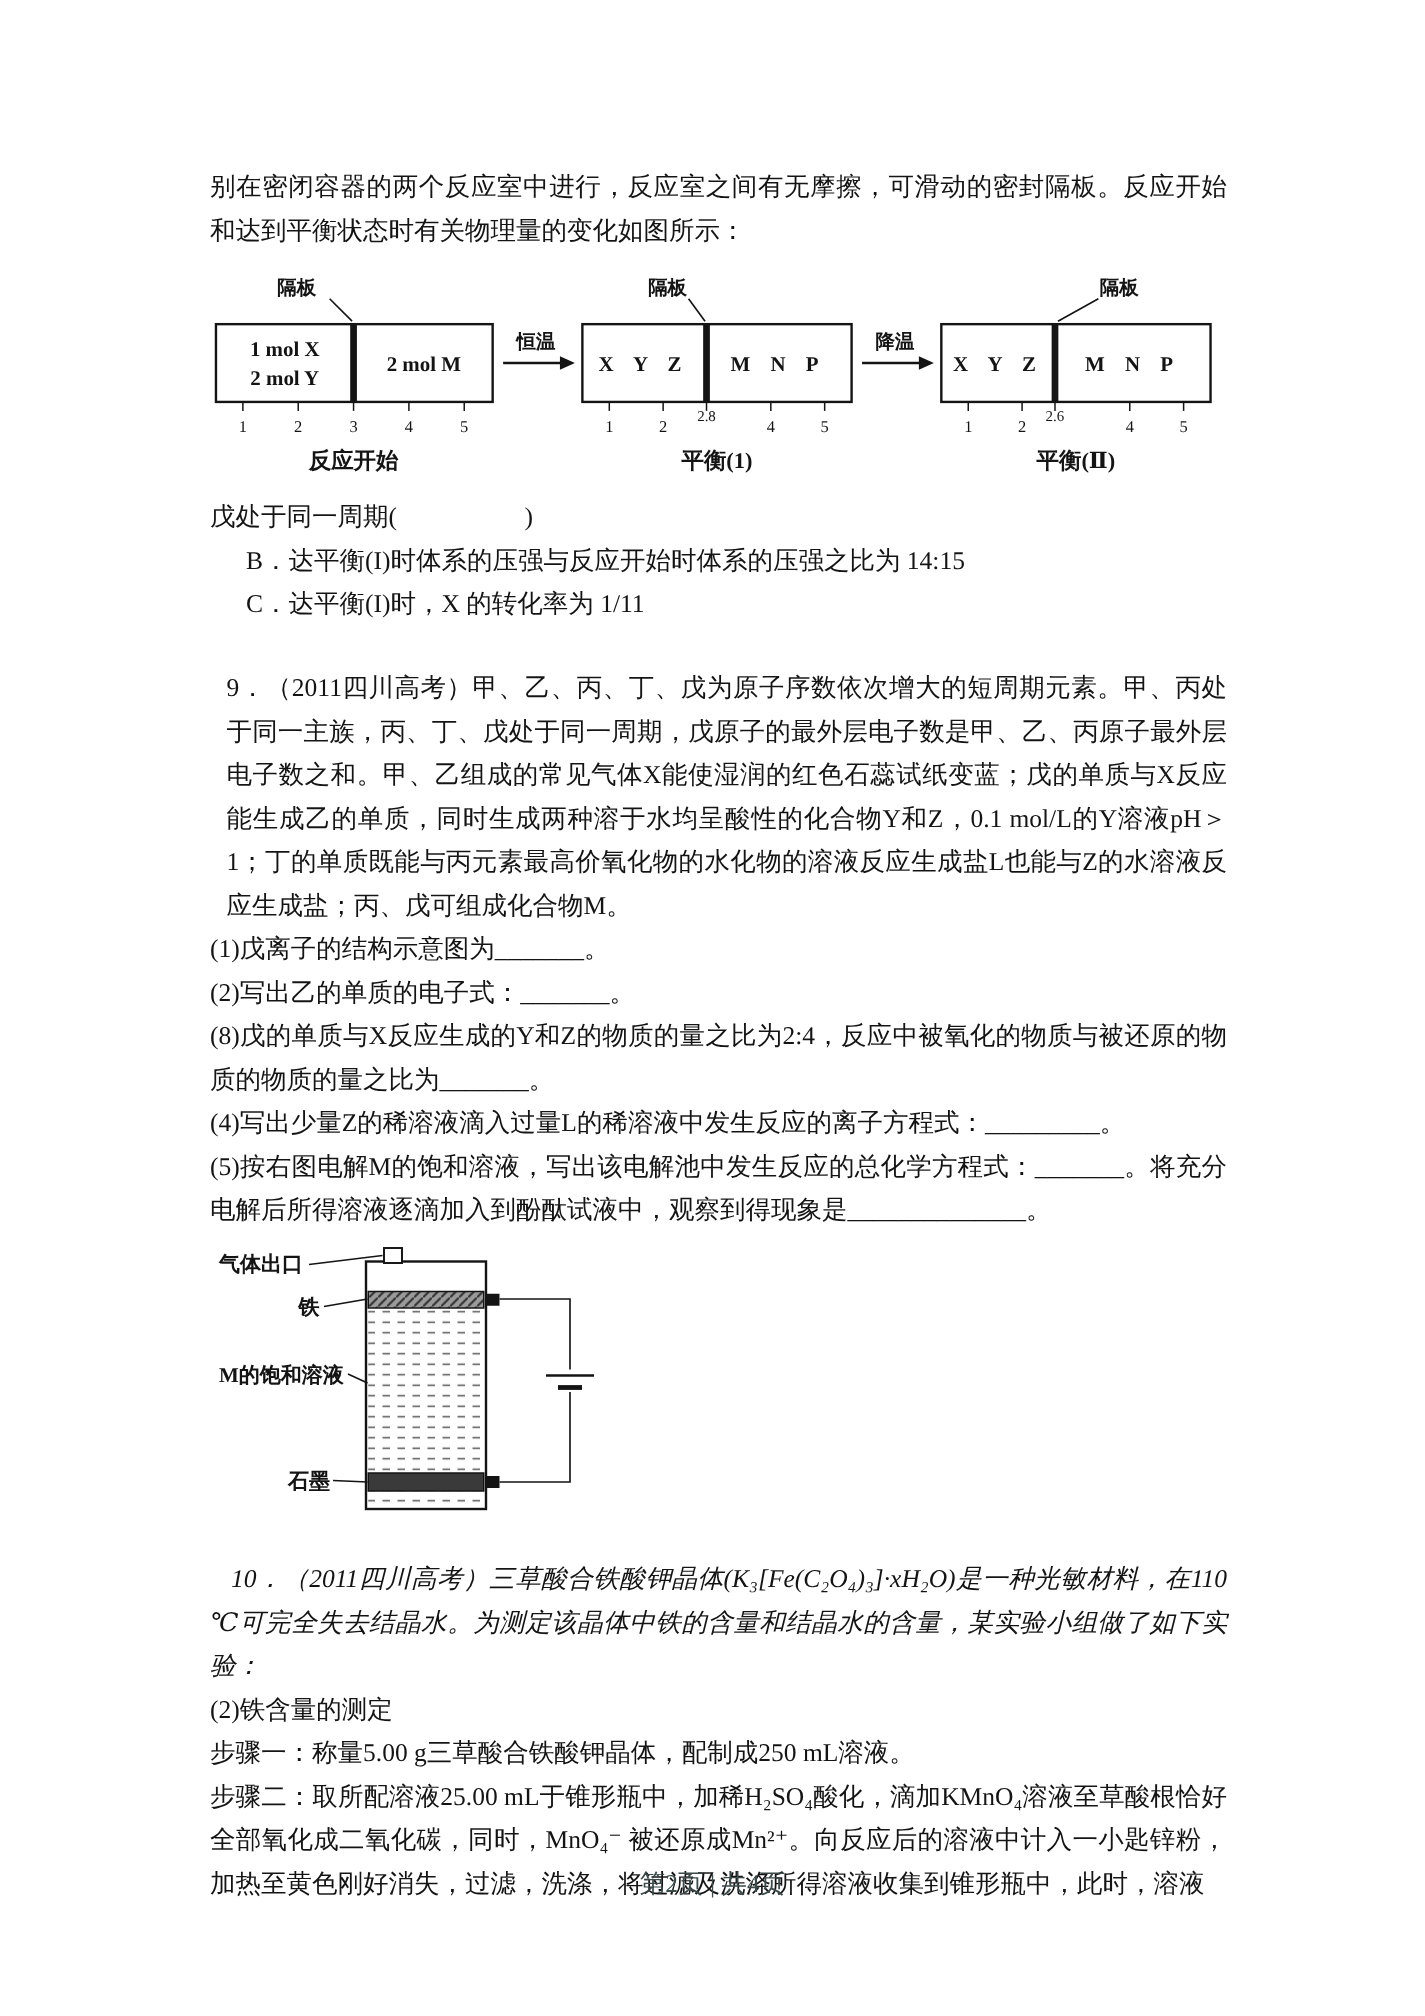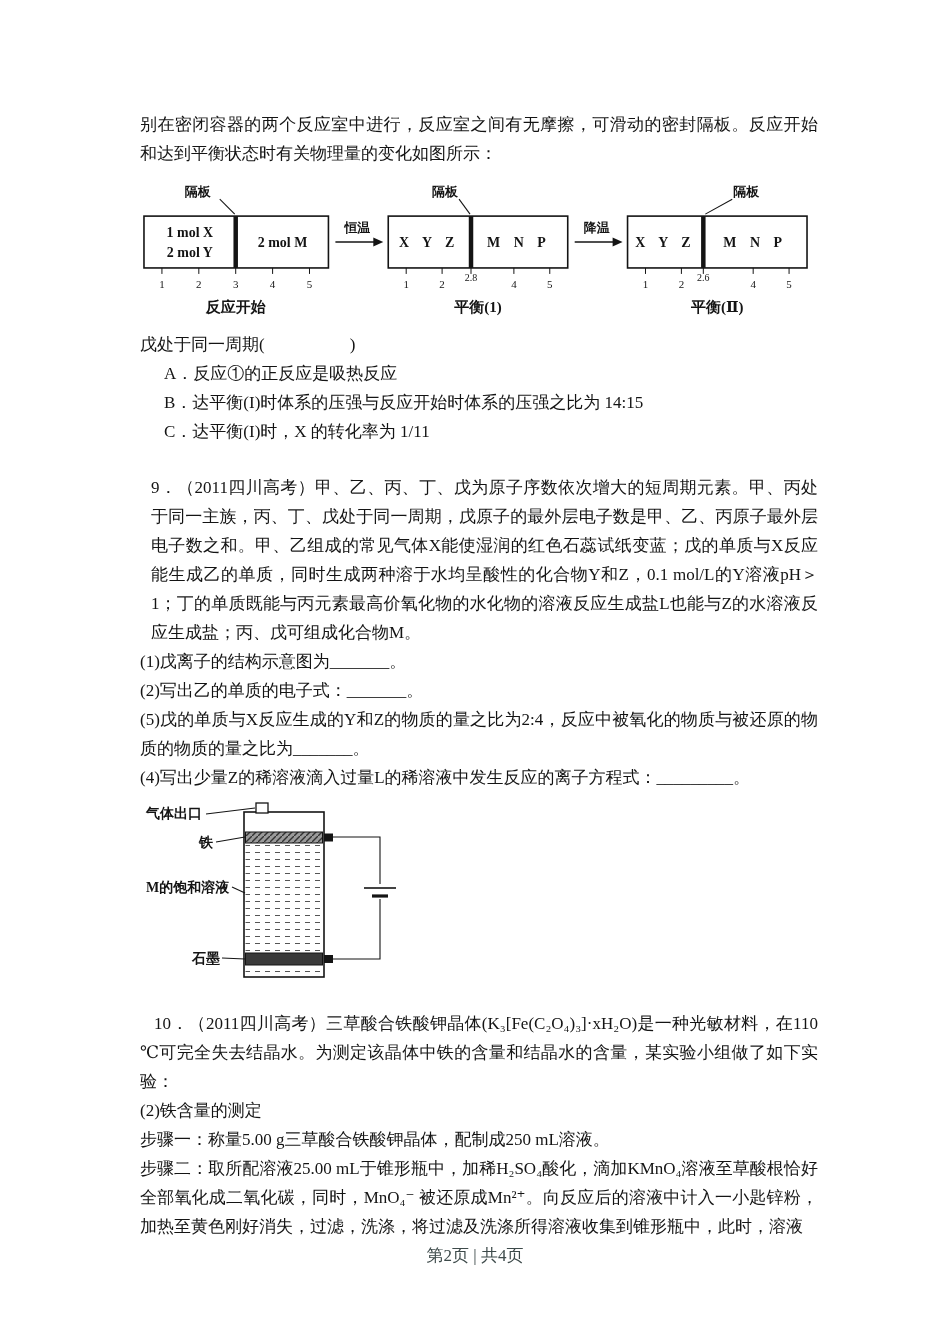--- a/index.html
+++ b/index.html
@@ -13,21 +13,21 @@
     overflow:hidden;
   }
   .content {
     position:absolute; left:140px; top:110px; width:678px;
     font-size:17px; line-height:29px; text-align:justify;
   }
   p { margin:0; }
   .stem { margin-top:4px; }
   .options { padding-left:24px; }
   .q9 { margin-top:27px;margin-left:11px; }
-  .q10 { margin-top:14px; text-indent:14px; }
+  .q10 { margin-top:14px; text-indent:14px;font-style:italic; }
   .diagram1 { display:block; margin:10px 0 2px -4px; }
   .apparatus { display:block; margin:8px 0 12px 4px; }
   svg text { font-family:"Liberation Serif","DejaVu Serif",serif; fill:#141414; }
   .bx { fill:none; stroke:#141414; stroke-width:1.6; }
   .divider { stroke:#141414; stroke-width:4.5; }
   .ln { stroke:#141414; stroke-width:1.1; fill:none; }
   .tick { stroke:#141414; stroke-width:1; }
   .cell { font-size:14px; font-weight:bold; text-anchor:middle; }
   .sp { letter-spacing:5px; }
   .lbl { font-size:13px; font-weight:bold; text-anchor:middle; }
@@ -128,30 +128,30 @@
           <text x="619" y="110" class="num">4</text>
           <text x="655" y="110" class="num">5</text>
         </g>
         <text x="583" y="134" class="cap">平衡(Ⅱ)</text>
       </g>
     </svg>
 
     <p class="stem">戊处于同一周期(　　　　　)</p>
 
     <div class="options">
-      <p>A．反应①的正反应是吸热反应</p>
       <p>B．达平衡(I)时体系的压强与反应开始时体系的压强之比为 14:15</p>
       <p>C．达平衡(I)时，X 的转化率为 1/11</p>
     </div>
 
     <p class="q9">9．（2011四川高考）甲、乙、丙、丁、戊为原子序数依次增大的短周期元素。甲、丙处于同一主族，丙、丁、戊处于同一周期，戊原子的最外层电子数是甲、乙、丙原子最外层电子数之和。甲、乙组成的常见气体X能使湿润的红色石蕊试纸变蓝；戊的单质与X反应能生成乙的单质，同时生成两种溶于水均呈酸性的化合物Y和Z，0.1 mol/L的Y溶液pH＞1；丁的单质既能与丙元素最高价氧化物的水化物的溶液反应生成盐L也能与Z的水溶液反应生成盐；丙、戊可组成化合物M。</p>
     <p>(1)戊离子的结构示意图为_______。</p>
     <p>(2)写出乙的单质的电子式：_______。</p>
-    <p>(5)戊的单质与X反应生成的Y和Z的物质的量之比为2:4，反应中被氧化的物质与被还原的物质的物质的量之比为_______。</p>
+    <p>(8)戊的单质与X反应生成的Y和Z的物质的量之比为2:4，反应中被氧化的物质与被还原的物质的物质的量之比为_______。</p>
     <p>(4)写出少量Z的稀溶液滴入过量L的稀溶液中发生反应的离子方程式：_________。</p>
+    <p>(5)按右图电解M的饱和溶液，写出该电解池中发生反应的总化学方程式：_______。将充分电解后所得溶液逐滴加入到酚酞试液中，观察到得现象是______________。</p>
 
     <svg class="apparatus" viewBox="0 0 420 195" width="420" height="195">
       <defs>
         <pattern id="liq" width="10" height="7" patternUnits="userSpaceOnUse">
           <line x1="1" y1="3.5" x2="6" y2="3.5" stroke="#555" stroke-width="1"></line>
         </pattern>
         <pattern id="elec" width="6" height="6" patternUnits="userSpaceOnUse">
           <rect width="6" height="6" fill="#9a9a9a"></rect>
           <path d="M0,6 L6,0" stroke="#333" stroke-width="1.4"></path>
         </pattern>

